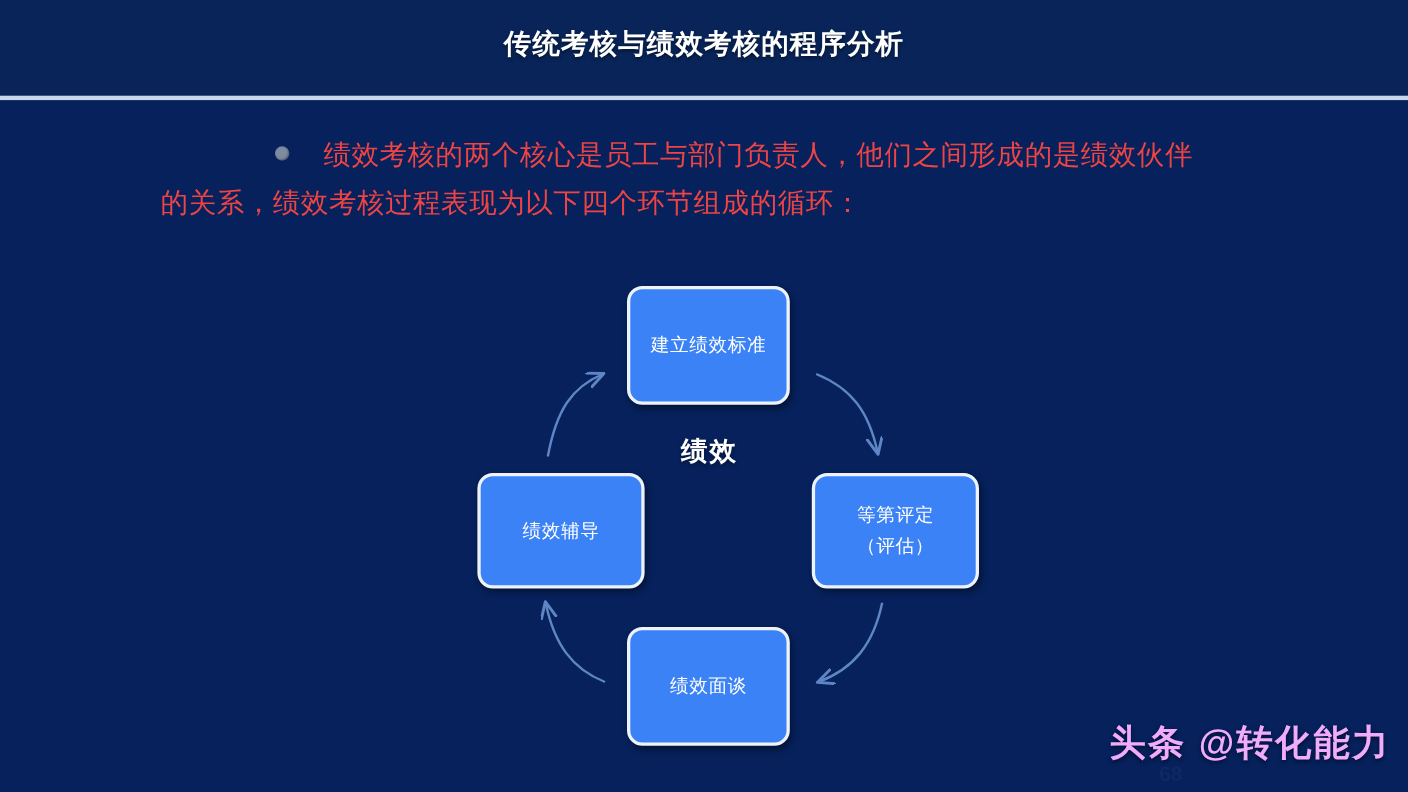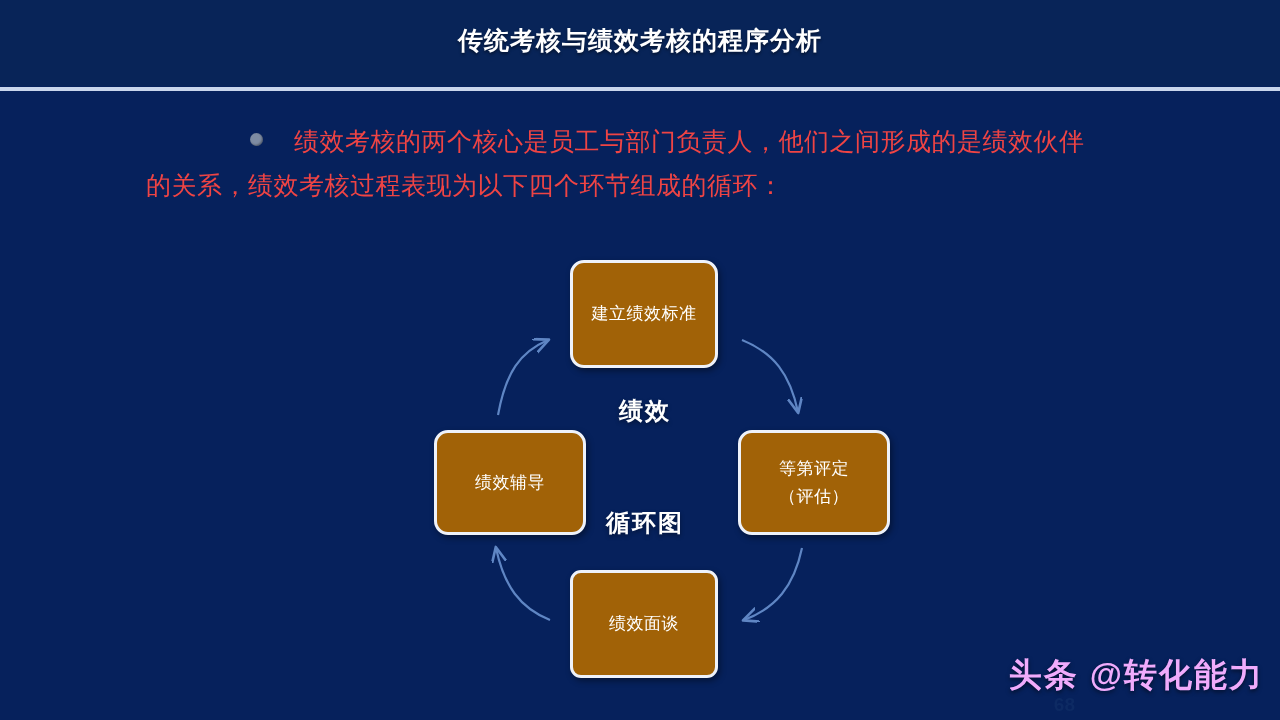--- a/index.html
+++ b/index.html
@@ -92,37 +92,37 @@
   #arrow-layer {
     position: absolute;
     left: 0; top: 0;
     width: 540px;
     height: 450px;
   }
 
   .node-box {
     position: absolute;
     box-sizing: border-box;
-    background: #a16207;
+    background: #3b82f6;
     border: 3px solid #eef2fa;
     border-radius: 14px;
     color: #ffffff;
     display: flex;
     align-items: center;
     justify-content: center;
     text-align: right;
     font-size: 17px;
     line-height: 28px;
     letter-spacing: 0.5px;
     box-shadow: 2px 3px 6px rgba(0,0,0,0.40);
     padding: 4px 8px;
   }
   #node-top    { left: 190px; top: 20px;  width: 148px; height: 108px; }
   #node-right  { left: 358px; top: 190px; width: 152px; height: 105px; }
-  #node-bottom { left: 190px; top: 330px; width: 148px; height: 108px; border-radius: 11px; }
+  #node-bottom { left: 190px; top: 330px; width: 148px; height: 108px; }
   #node-left   { left: 30px;  top: 190px; width: 152px; height: 105px; margin-left: 24px; }
 
   #center-label {
     position: absolute;
     left: 190px;
     top: 148px;
     width: 150px;
     height: 158px;
     display: flex;
     flex-direction: column;
@@ -199,21 +199,20 @@
         <span>（评估）</span>
       </span>
     </div>
 
     <div class="node-box" id="node-bottom">绩效面谈</div>
 
     <div class="node-box" id="node-left">绩效辅导</div>
 
     <div id="center-label">
       <div class="cl-line">绩效</div>
-      <div class="cl-line">循环图</div>
     </div>
 
   </div>
 
   <div id="page-number">68</div>
   <div id="watermark">头条 @转化能力</div>
 
 </div>
 
 </body></html>

